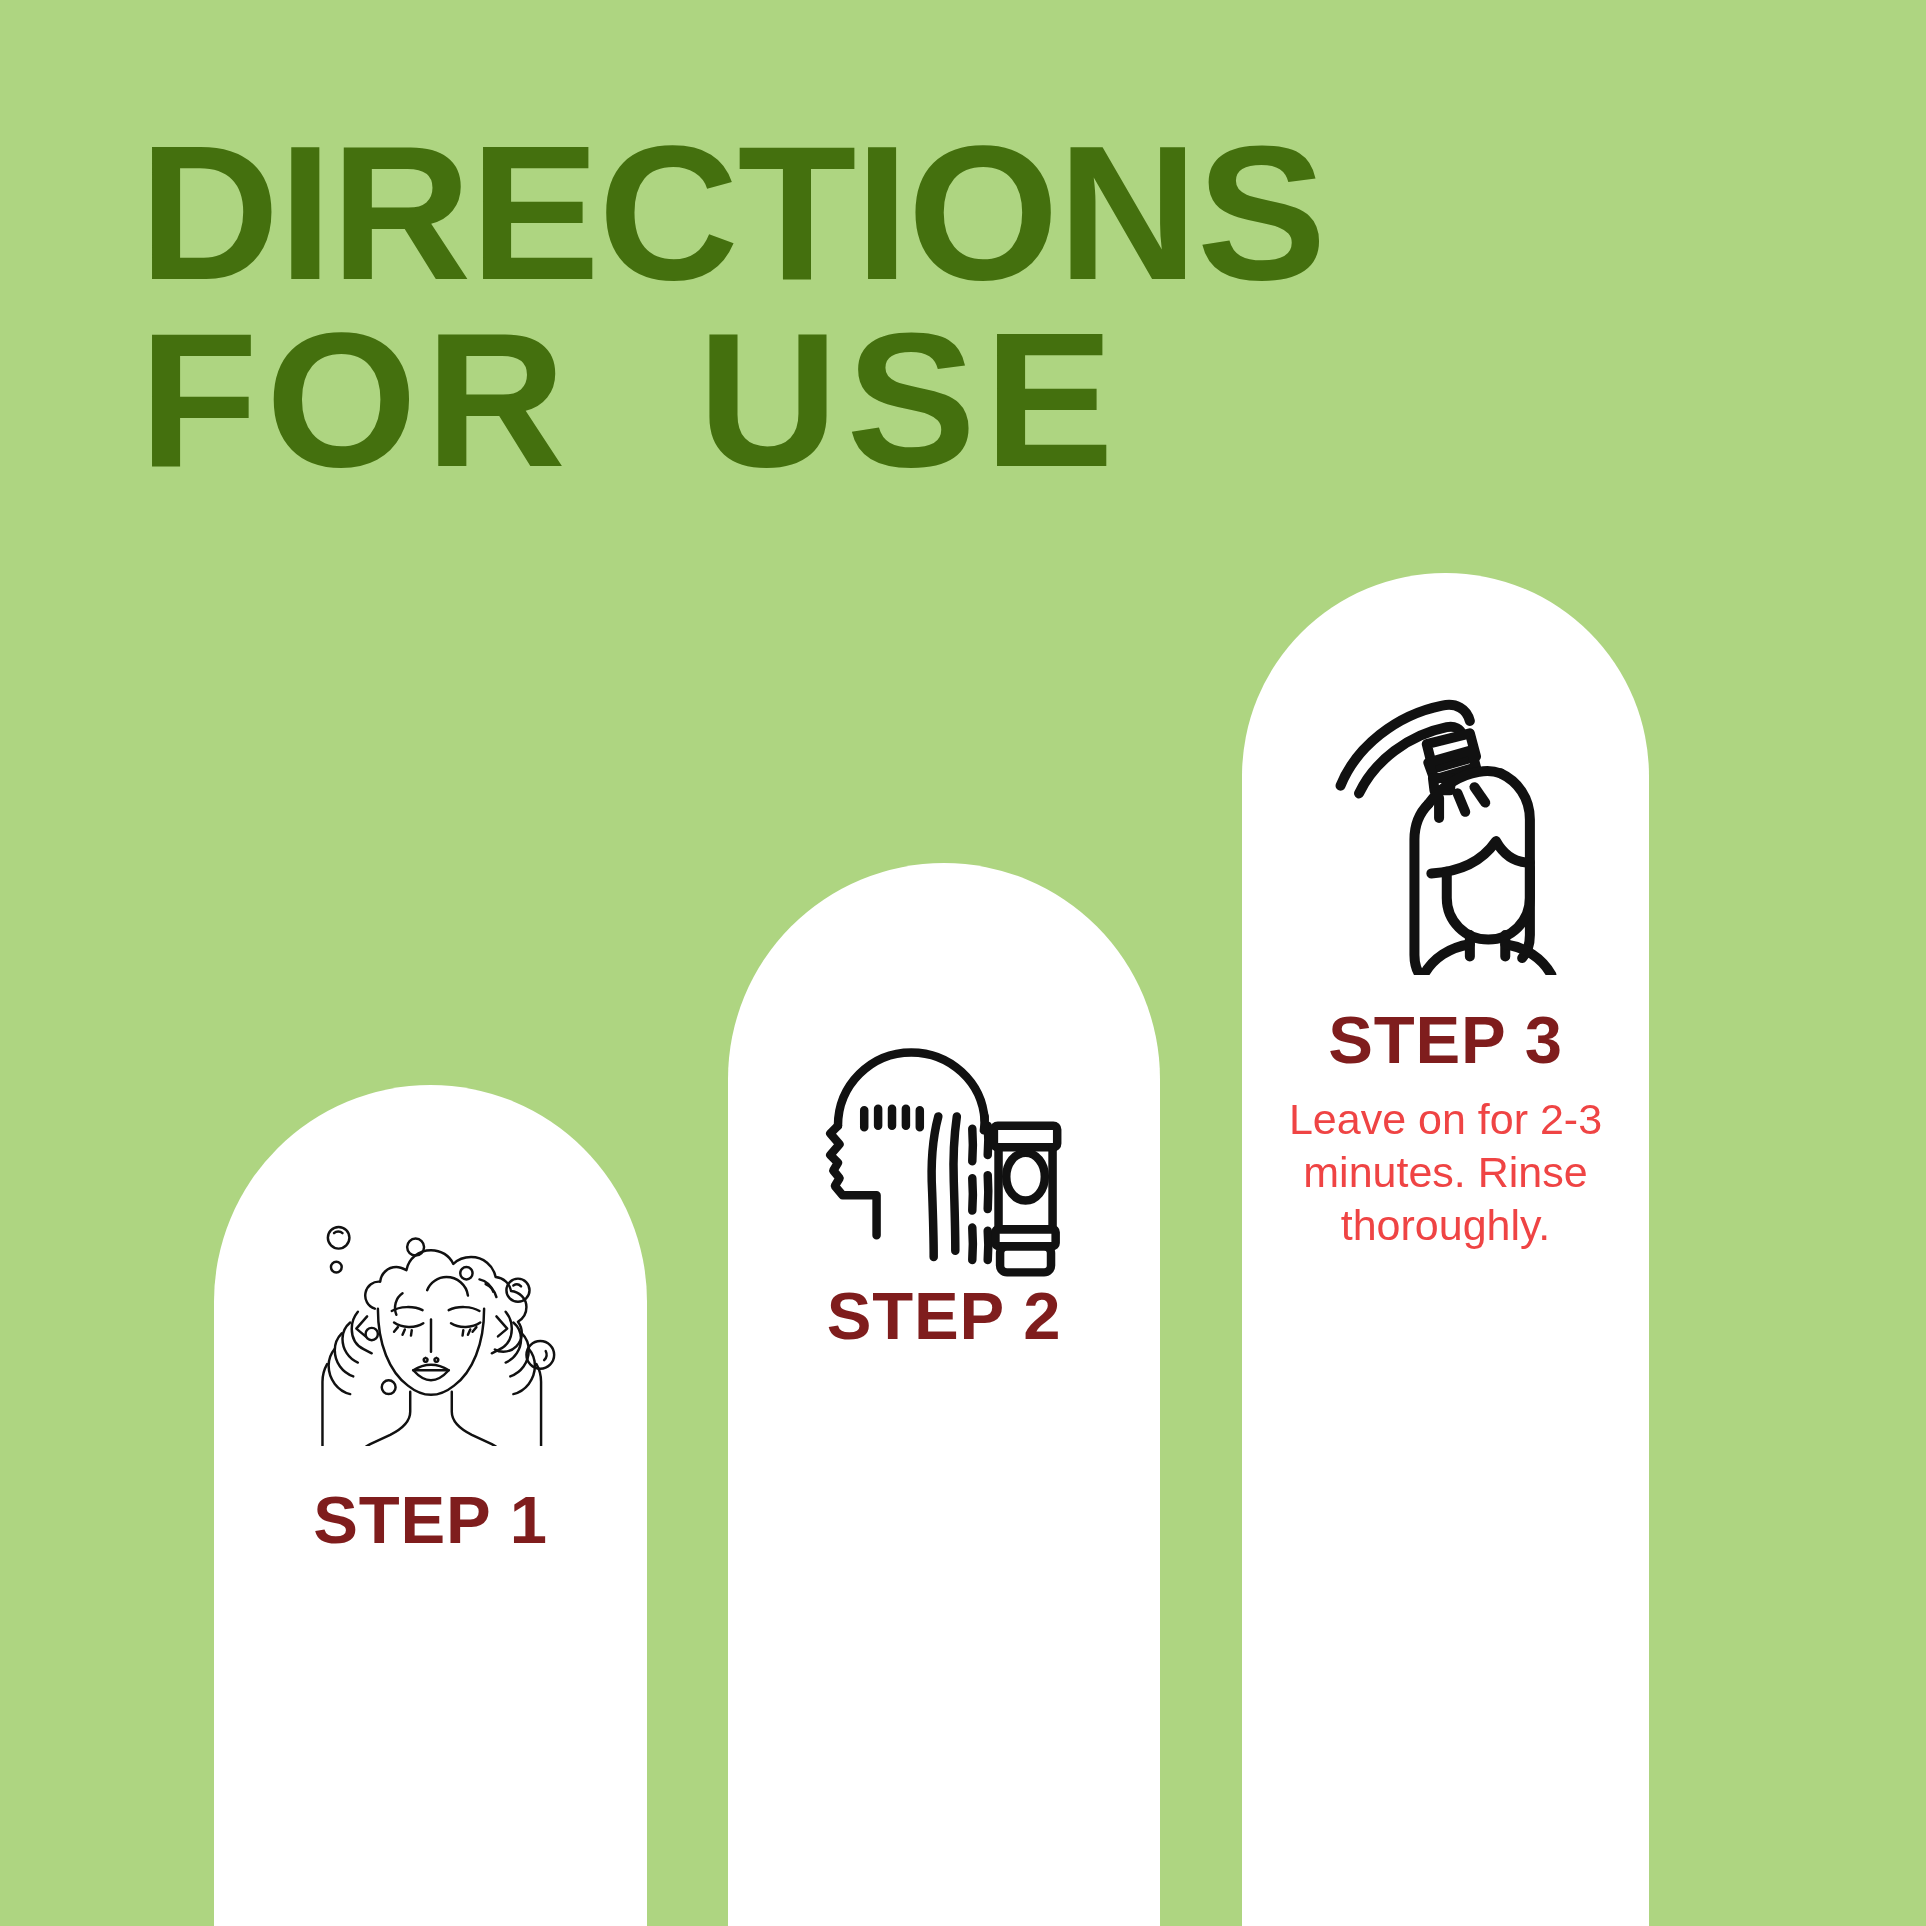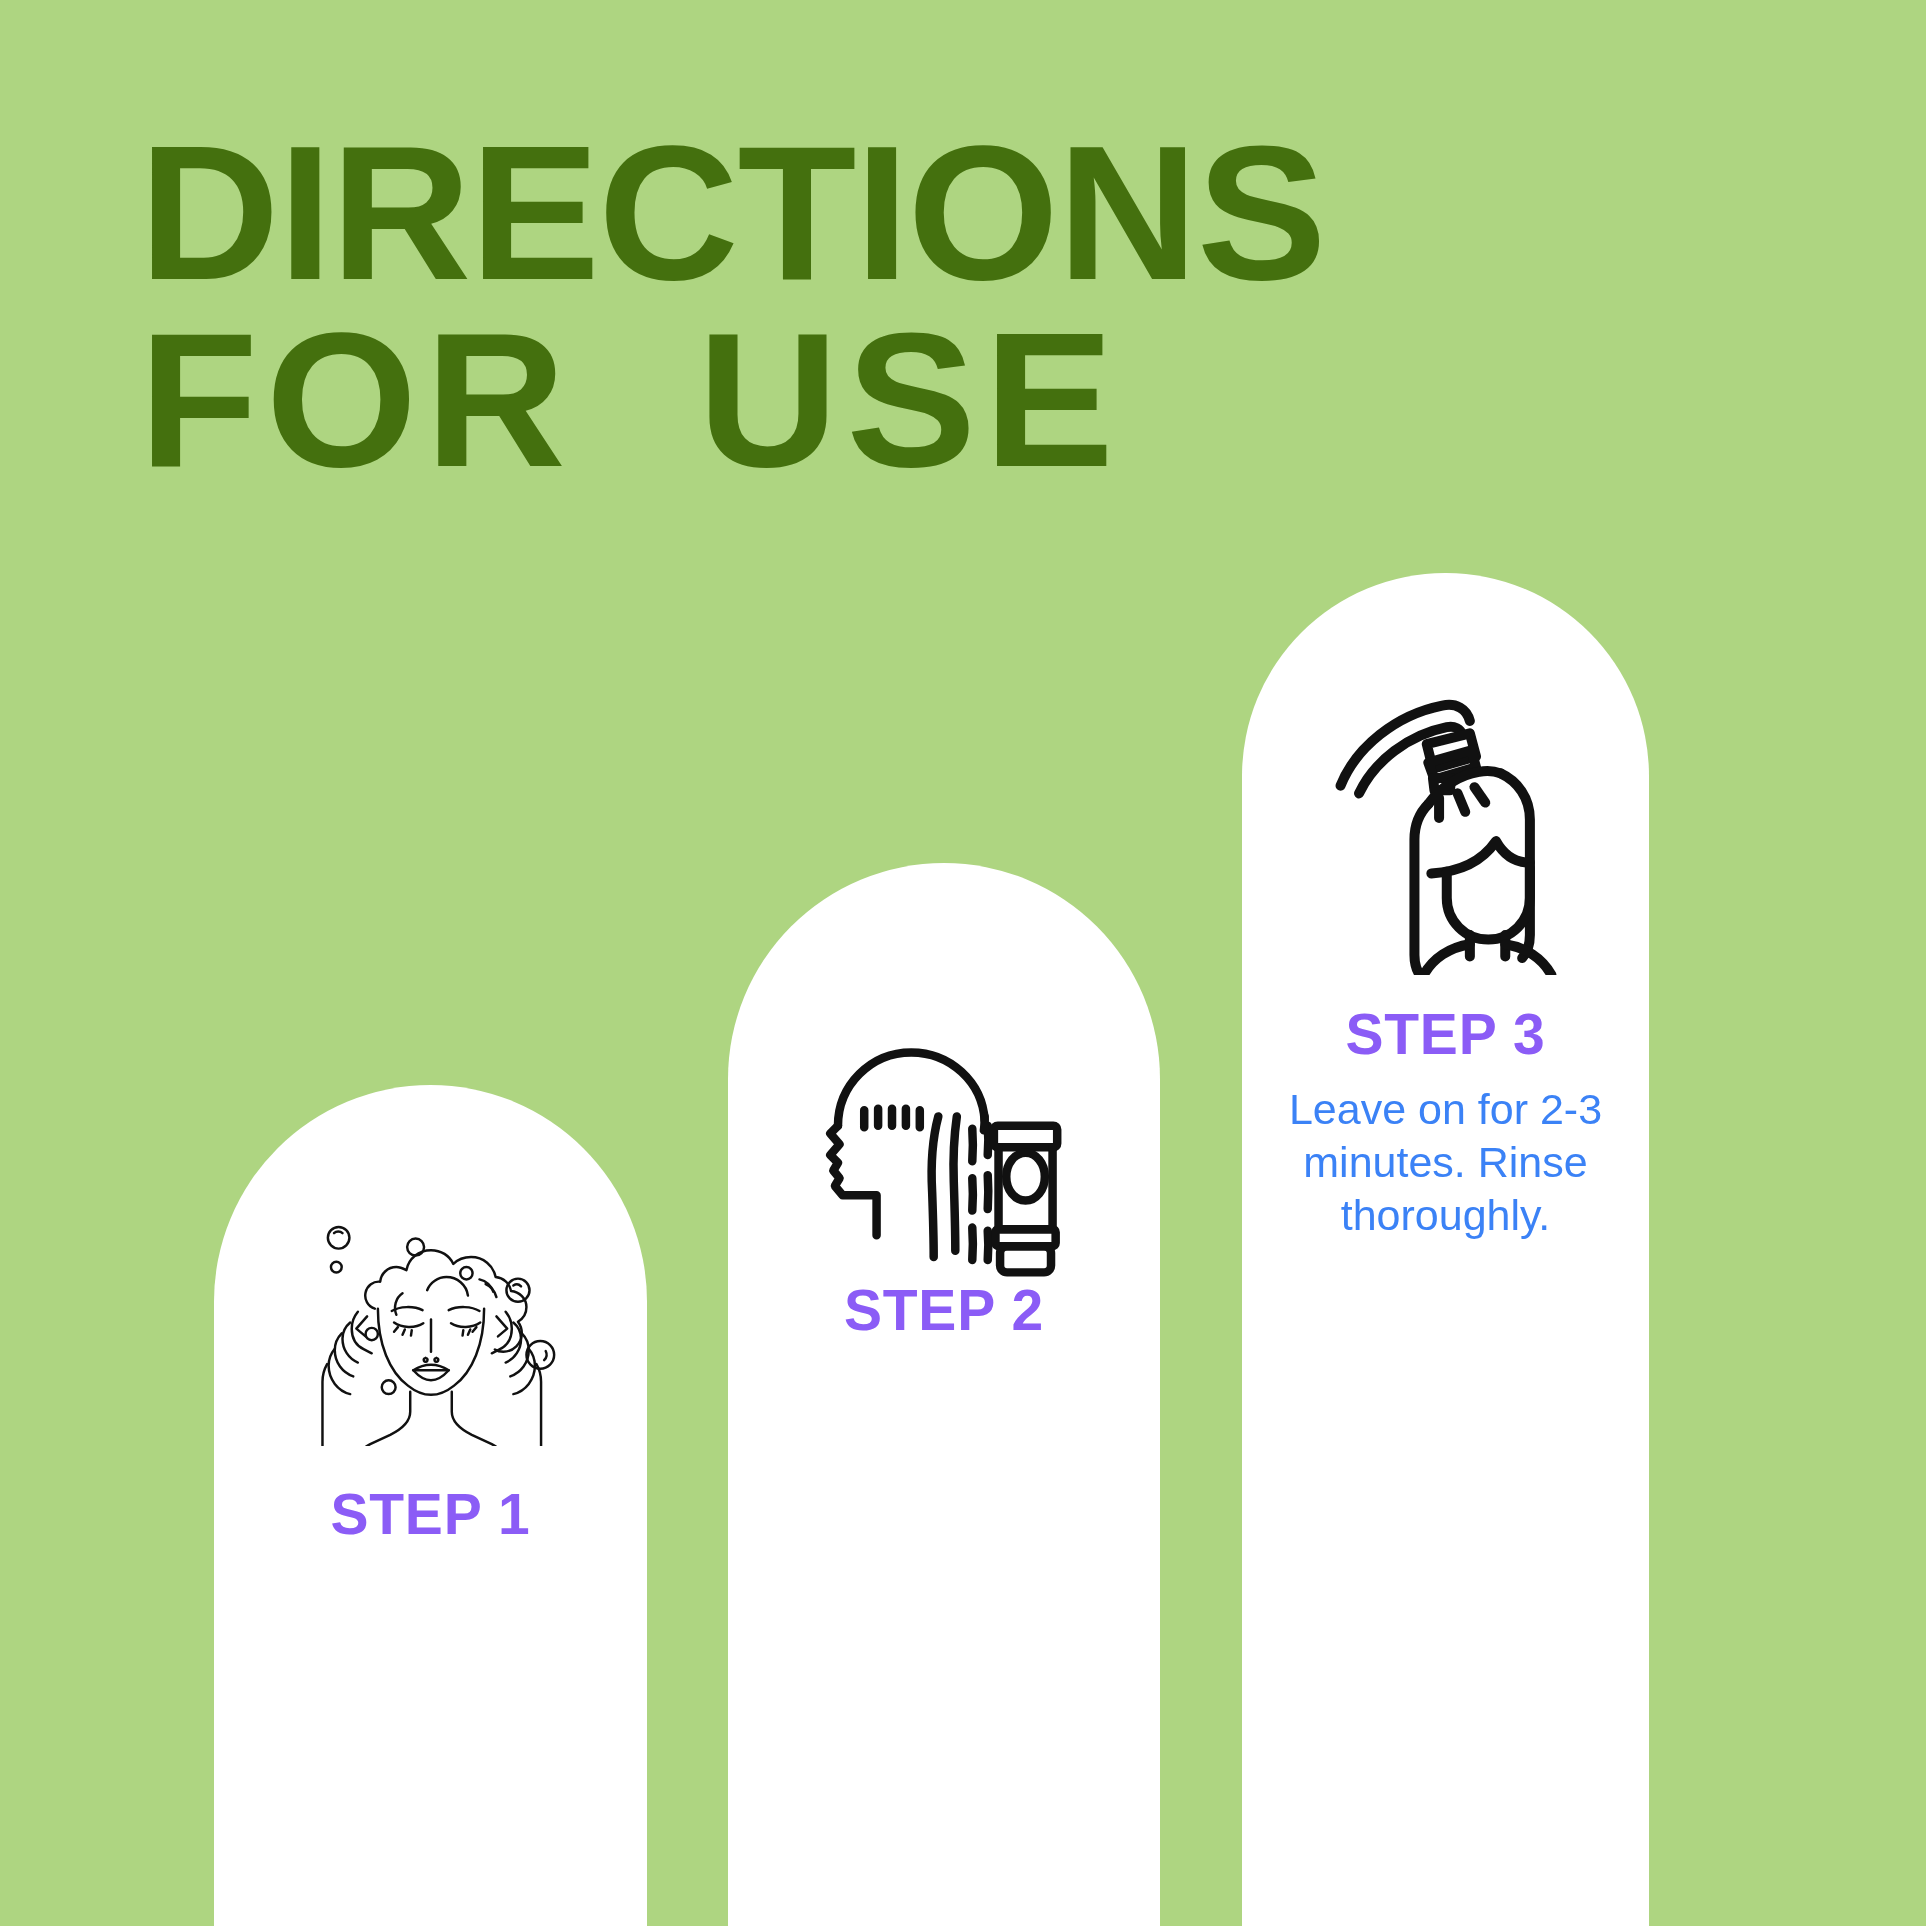--- a/index.html
+++ b/index.html
@@ -37,34 +37,34 @@
   .card.c2{left:728px;top:863px;width:432px;height:1071px;border-radius:216px 216px 0 0;}
   .card.c3{left:1242px;top:573px;width:407px;height:1356px;border-radius:203px 203px 0 0;}
 
   .icon-wrap{display:flex;align-items:center;justify-content:center;}
   .card.c1 .icon-wrap{margin-top:114px;width:254px;height:247px;}
   .card.c2 .icon-wrap{margin-top:179px;width:247px;height:240px;}
   .card.c3 .icon-wrap{margin-top:108px;width:270px;height:294px;}
   .icon-wrap svg{width:100%;height:100%;display:block;}
 
   .step-title{
-    color:#8b5cf6;
+    color:#7f1d1d;
     font-weight:700;
-    font-size:57px;
+    font-size:67px;
     letter-spacing:0.8px;
     line-height:1;
     text-align:center;
     white-space:pre;
   }
   .card.c1 .step-title{margin-top:40px;}
   .card.c2 .step-title{}
   .card.c3 .step-title{margin-top:31px;}
 
   .step-body{
-    color:#3b82f6;
+    color:#ef4444;
     font-size:43px;
     line-height:1.23;
     text-align:center;
     white-space:pre-line;
     margin-top:20px;
     padding:0 10.8px;
   }
   .card.c2 .step-body{padding:0 4.6px;}
   .card.c3 .step-body{padding:0 14px;}
 </style>

